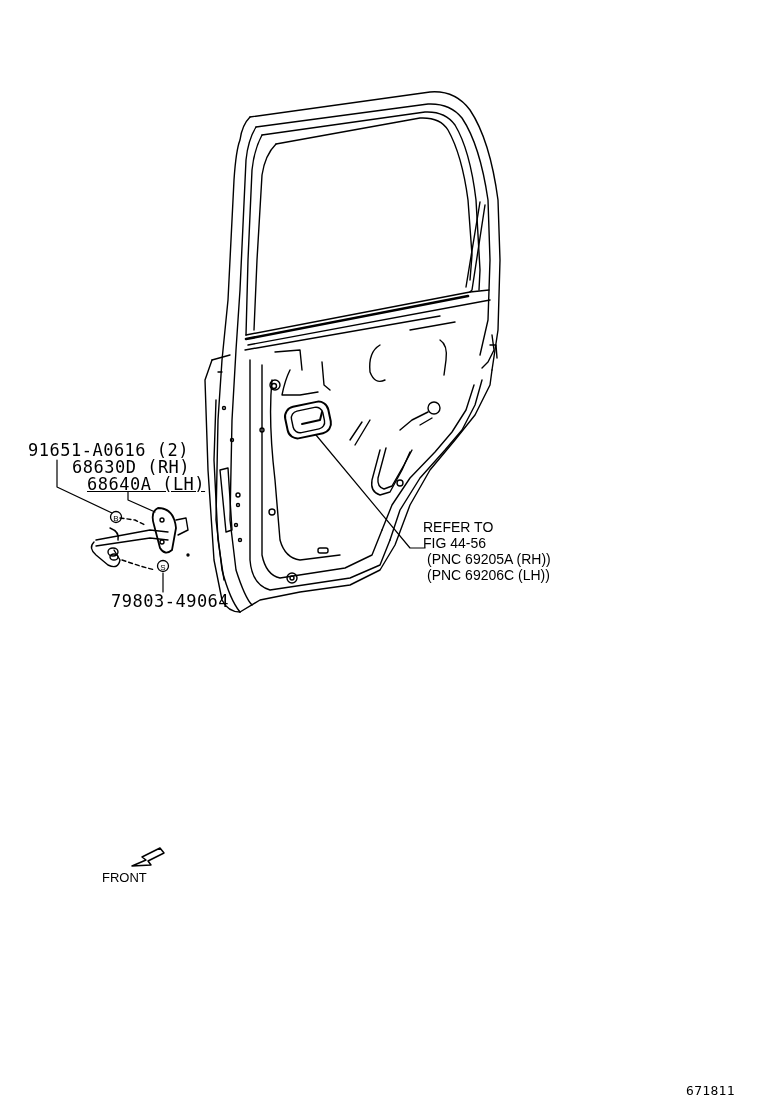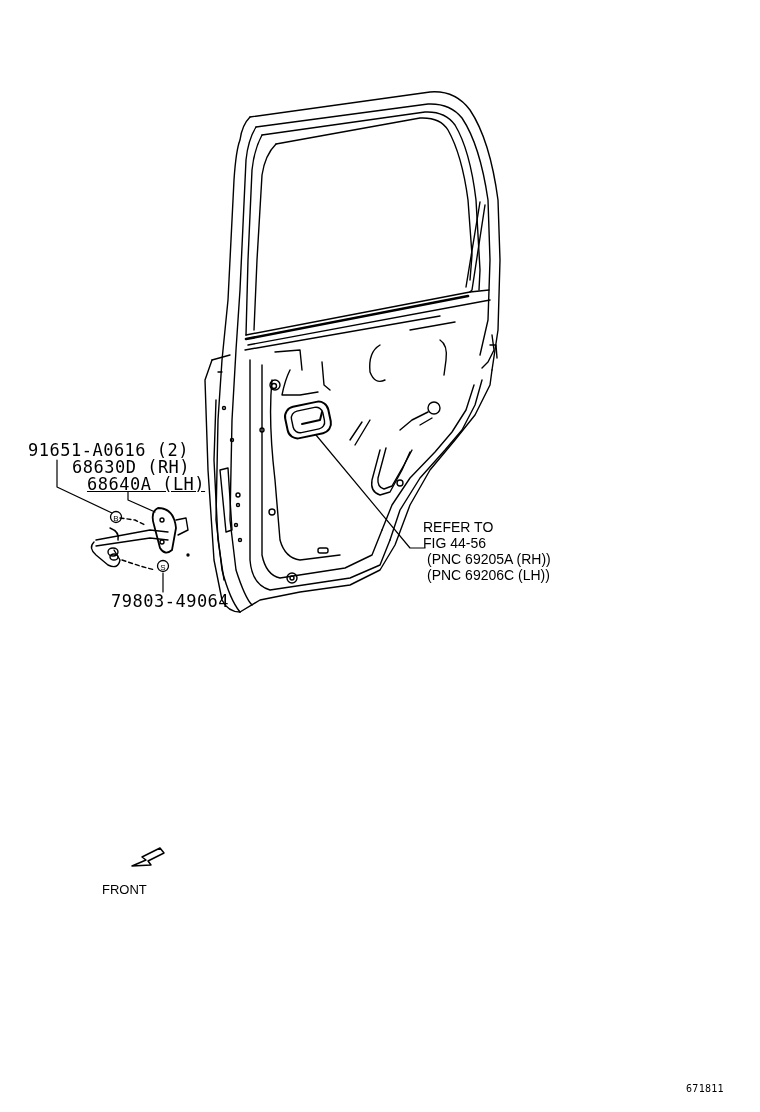--- a/index.html
+++ b/index.html
@@ -7,22 +7,22 @@
     .canvas { position: absolute; left: 0; top: 0; width: 760px; height: 1112px; }
     svg.drawing { position: absolute; left: 0; top: 0; }
     .lbl {
       position: absolute;
       font-family: "DejaVu Sans Mono", "Liberation Mono", monospace;
       color: #000;
       white-space: pre;
       line-height: 1;
     }
     .lbl-lg { font-size: 17px; letter-spacing: 0.5px; }
-    .lbl-md { font-size: 10px; letter-spacing: 0.3px; }
-    .lbl-sm { font-family: "Liberation Sans", sans-serif; font-size: 13px; margin-top: 12px; }
+    .lbl-md { font-size: 13px; letter-spacing: 0.3px; }
+    .lbl-sm { font-family: "Liberation Sans", sans-serif; font-size: 13px; }
     .callout-block { position: absolute; left: 423px; top: 519px; }
     .callout-block .row { font-family: Liberation Sans, sans-serif; font-size: 14px; line-height: 16px; white-space: pre; color:#000; }
   </style>
 </head>
 <body>
 
 <div class="canvas">
 
   <svg class="drawing" width="760" height="1112" viewBox="0 0 760 1112" fill="none" stroke="#000" stroke-width="1.4" stroke-linejoin="round" stroke-linecap="round">
 

